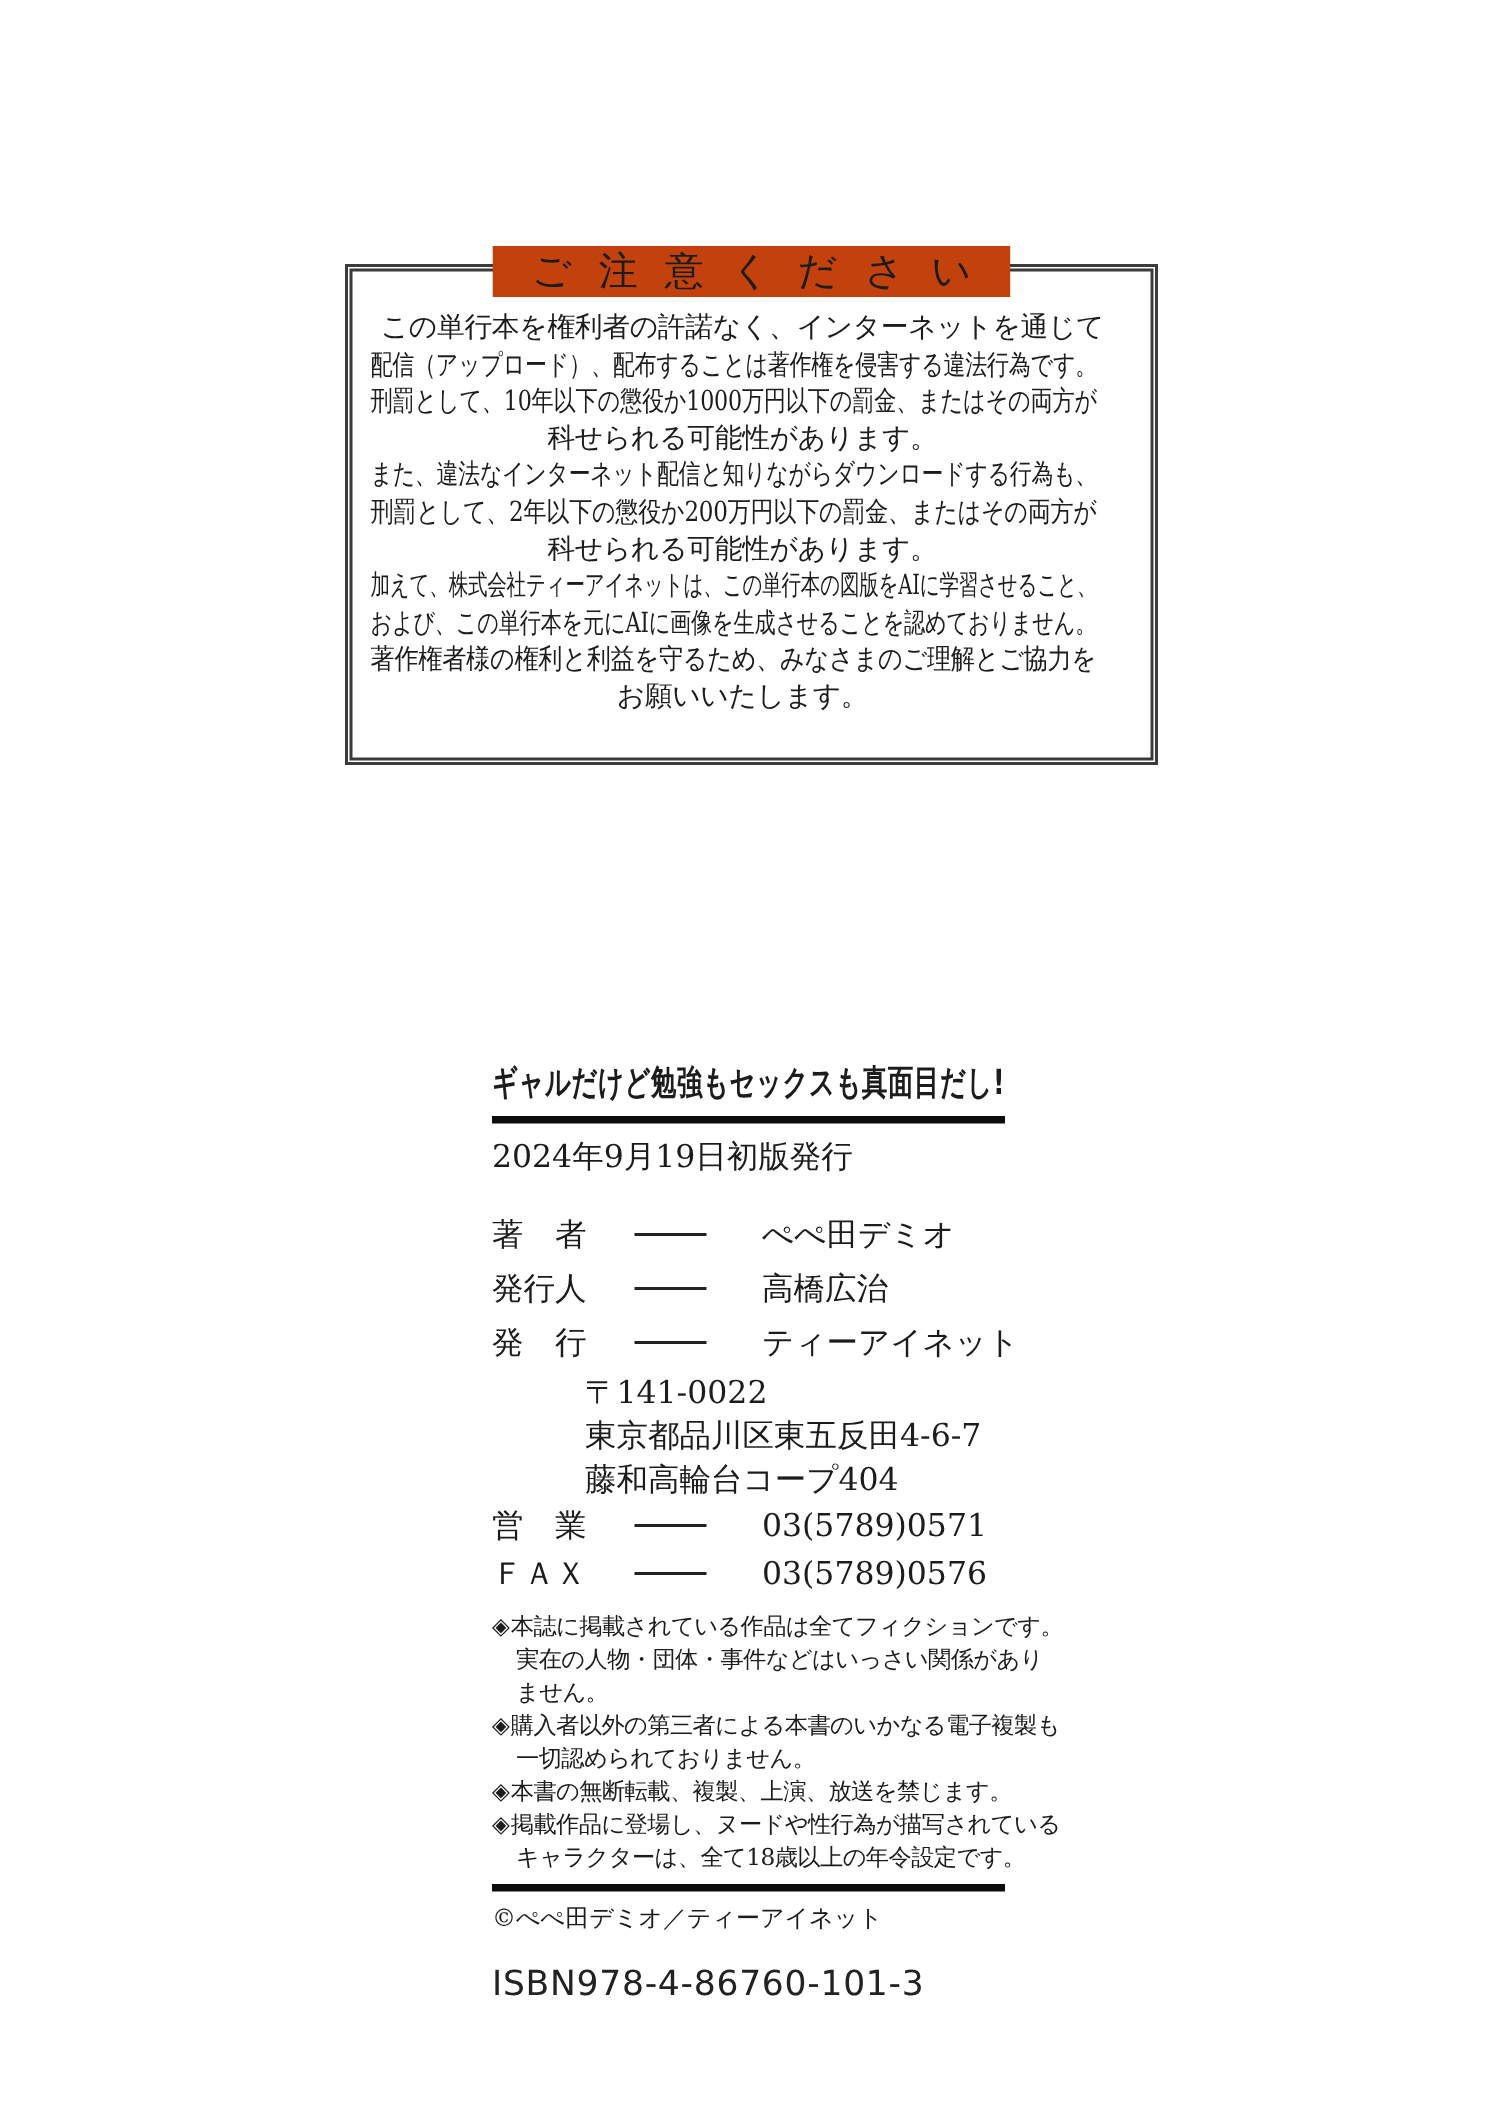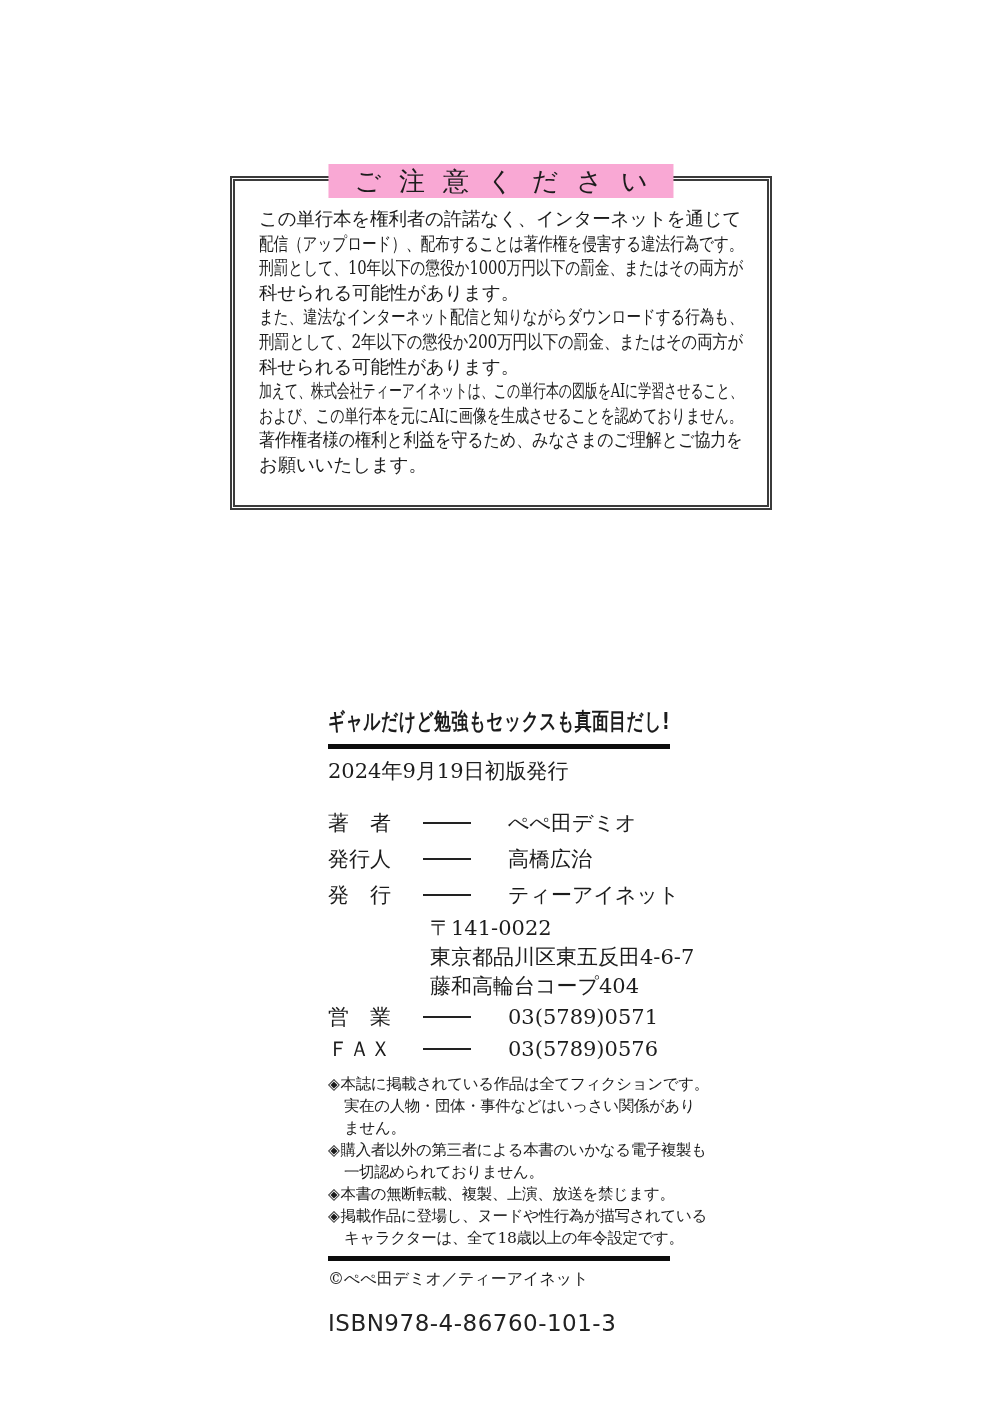--- a/index.html
+++ b/index.html
@@ -18,30 +18,31 @@
     position:absolute;
     left:230px;top:176px;
     width:542px;height:334px;
     box-sizing:border-box;
     border:5px double #3b3b3b;
   }
   .notice-title{
     position:absolute;
     top:-17px;left:50%;
     transform:translateX(-50%);
-    background:#f9a8d4;
+    background:#c2410c;
     padding:0 8px 0 26px;
     font-size:26px;
     font-weight:500;
     letter-spacing:18px;
     white-space:nowrap;
     line-height:34px;
   }
   .notice-body{
-    padding:26px 24px 0 24px;
+    padding:26px 24px 0 12px;
+    text-align:center;
   }
   .notice-line{
     font-size:18.5px;
     font-weight:500;
     line-height:24.6px;
     white-space:nowrap;
     letter-spacing:-0.2px;
   }
 
   
@@ -81,21 +82,21 @@
     width:66px;
     flex:none;
   }
   .dash{
     width:48px;height:2px;
     background:#222222;
     flex:none;
     margin:0 10px 0 2px;
   }
   .address{
-    margin-left:102px;
+    margin-left:62px;
     font-size:21px;
     line-height:29px;
     margin-top:1px;
     white-space:nowrap;
   }
   .contacts .credit-row{height:32px;}
   .notes{
     margin-top:8px;
     width:382px;
     font-size:15.5px;

